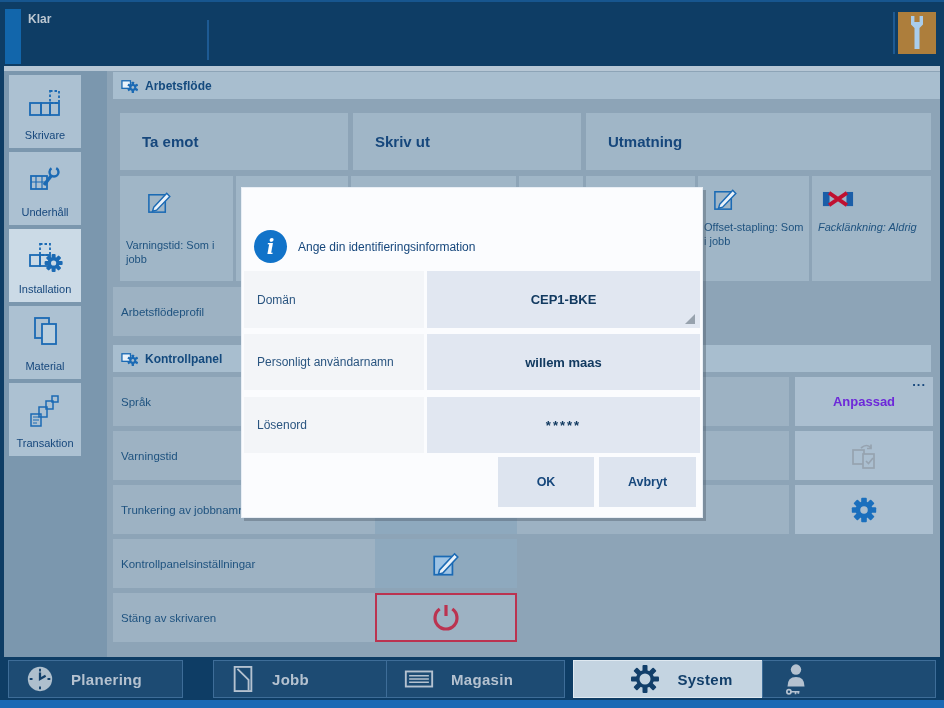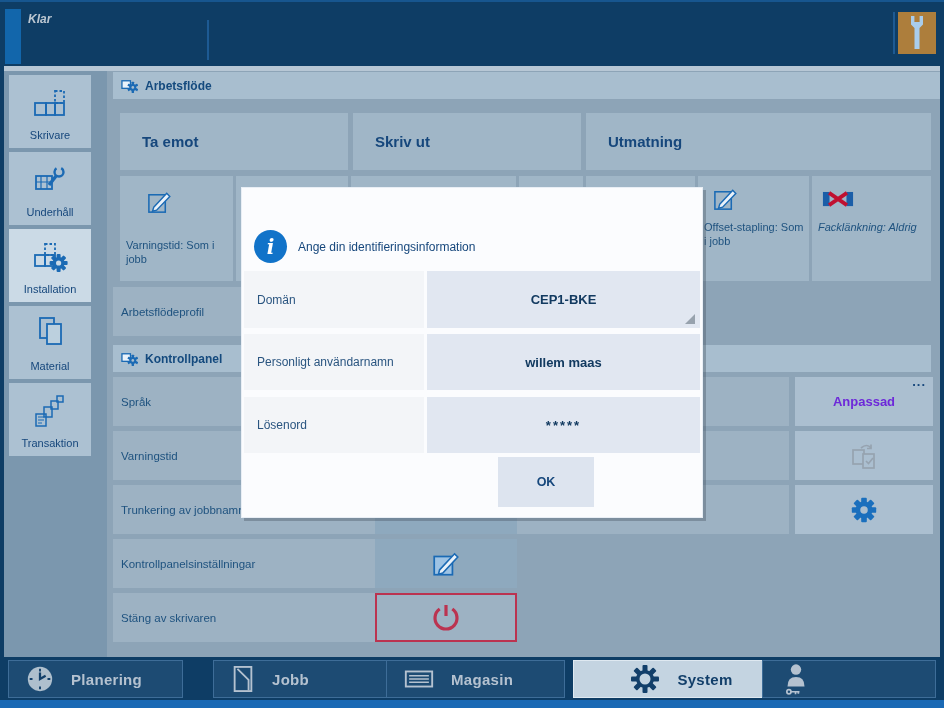--- a/index.html
+++ b/index.html
@@ -1,29 +1,29 @@
 <!DOCTYPE html>
 <html><head>
 <meta charset="utf-8">
 <style>
   html,body{margin:0;padding:0;background:#333;}
   .stage{position:relative;width:944px;height:708px;background:#0e3d65;overflow:hidden;
          font-family:"Liberation Sans","DejaVu Sans",sans-serif;-webkit-font-smoothing:antialiased;}
   .abs{position:absolute;}
   
-  .topbar{left:0;top:0;width:944px;height:66px;background:#0e3d65;border-top:2px solid #17568f;font-style:italic;}
+  .topbar{left:0;top:0;width:944px;height:66px;background:#0e3d65;border-top:2px solid #17568f;}
   .accent{left:5px;top:7px;width:16px;height:55px;background:#1266ab;}
   .status{left:28px;top:10px;font-size:12px;font-weight:bold;color:#bcc7d1;}
   .tdiv{width:2px;background:#1d5a93;}
   .wrench-tile{left:898px;top:10px;width:38px;height:42px;background:#ad7e3c;display:flex;align-items:center;justify-content:center;}
   
   .content-bg{left:4px;top:66px;width:936px;height:591px;background:#8da4b7;}
   .top-strip{left:4px;top:66px;width:936px;height:5px;background:#b7c7d5;}
   .sidebar{left:4px;top:71px;width:103px;height:586px;background:#7b97ae;}
-  .tile{left:9px;width:82px;height:73px;background:#acc1d2;text-align:center;}
+  .tile{left:9px;width:72px;height:73px;background:#acc1d2;text-align:center;}
   .tile.sel{background:#cbdae6;}
   .tile .ticon{position:absolute;left:0;right:0;top:8px;display:flex;justify-content:center;}
   .tile .tlabel{position:absolute;left:0;right:0;bottom:7px;font-size:11px;color:#16477c;}
   .band{height:27px;background:#a8becf;display:flex;align-items:center;gap:7px;padding-left:8px;box-sizing:border-box;}
   .band span{font-size:12px;font-weight:bold;color:#144a7e;}
   .hcell{top:113px;height:57px;background:#a0b6c7;box-sizing:border-box;padding-left:22px;
          font-size:15px;font-weight:bold;color:#16477c;line-height:57px;}
   .cell{top:176px;height:105px;background:#a0b6c7;}
   .cell .clabel{position:absolute;left:6px;right:4px;font-size:11px;color:#1e527f;line-height:14px;}
   .row{background:#9db2c3;}
@@ -304,20 +304,21 @@
     <div class="fvalue" style="top:146px;">
       <span>willem maas</span>
     </div>
 
     <div class="flabel" style="top:209px;">Lösenord</div>
     <div class="fvalue" style="top:209px;letter-spacing:2px;">
       <span>*****</span>
     </div>
 
     <div class="mbtn" style="left:256px;width:96px;">OK</div>
+    <div class="mbtn" style="left:357px;width:97px;">Avbryt</div>
   </div>
 
   <div class="abs navbar"></div>
 
   <div class="abs navbtn" style="left:8px;width:175px;">
     <span>
       <svg width="30" height="30" viewBox="0 0 32 32">
         <circle cx="16" cy="16" r="13" fill="#aebfcd"></circle>
         <path d="M16 5 v3 M16 24 v3 M5 16 h3 M24 16 h3" stroke="#123f6a" stroke-width="2"></path>
         <path d="M16 9 V16 L22 12.5" stroke="#123f6a" stroke-width="2.4" fill="none"></path>

